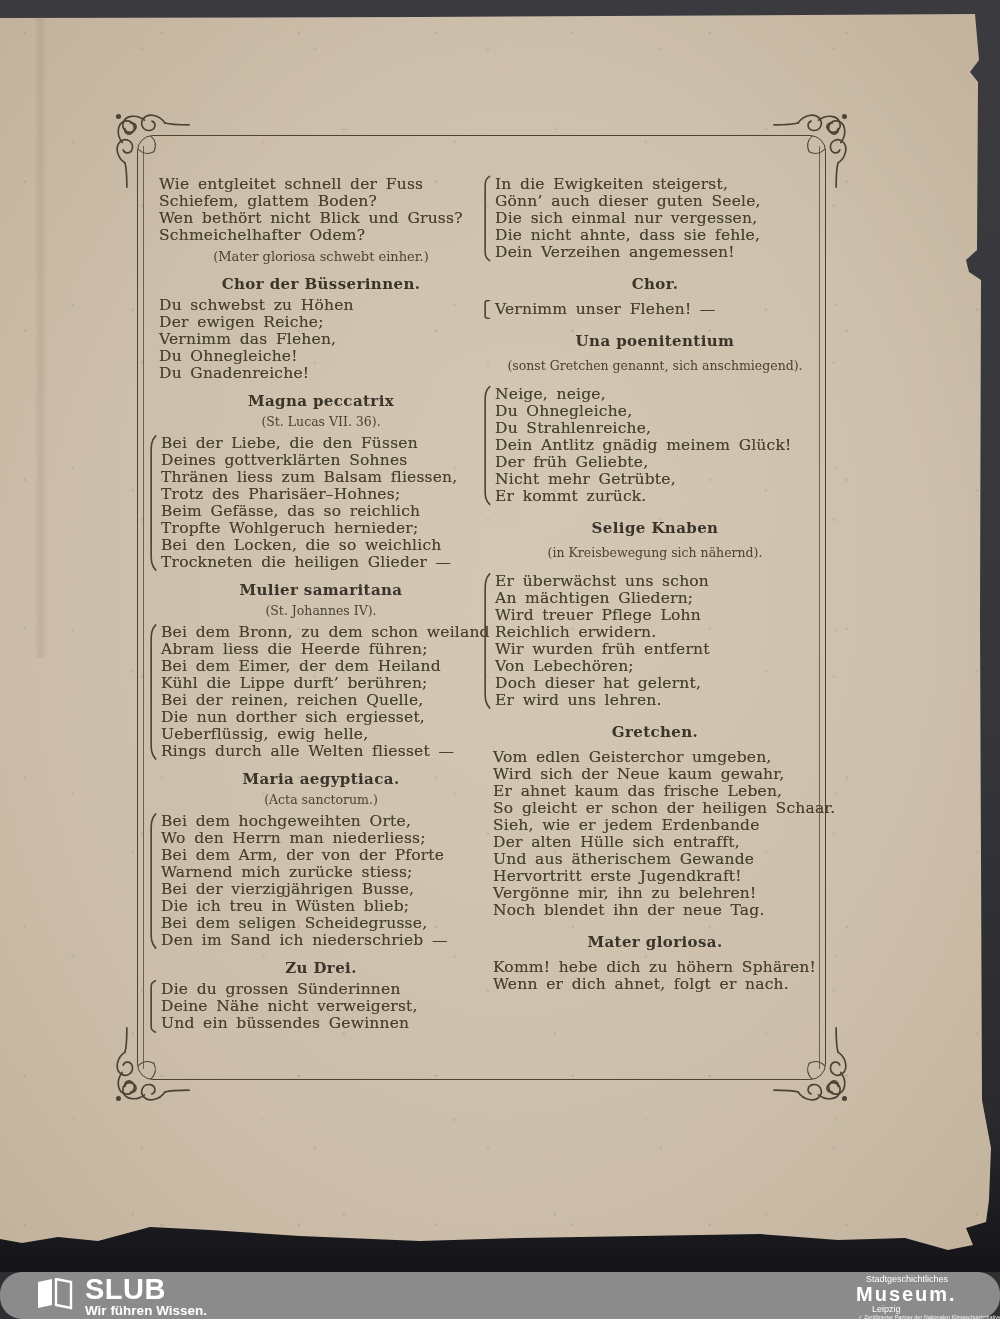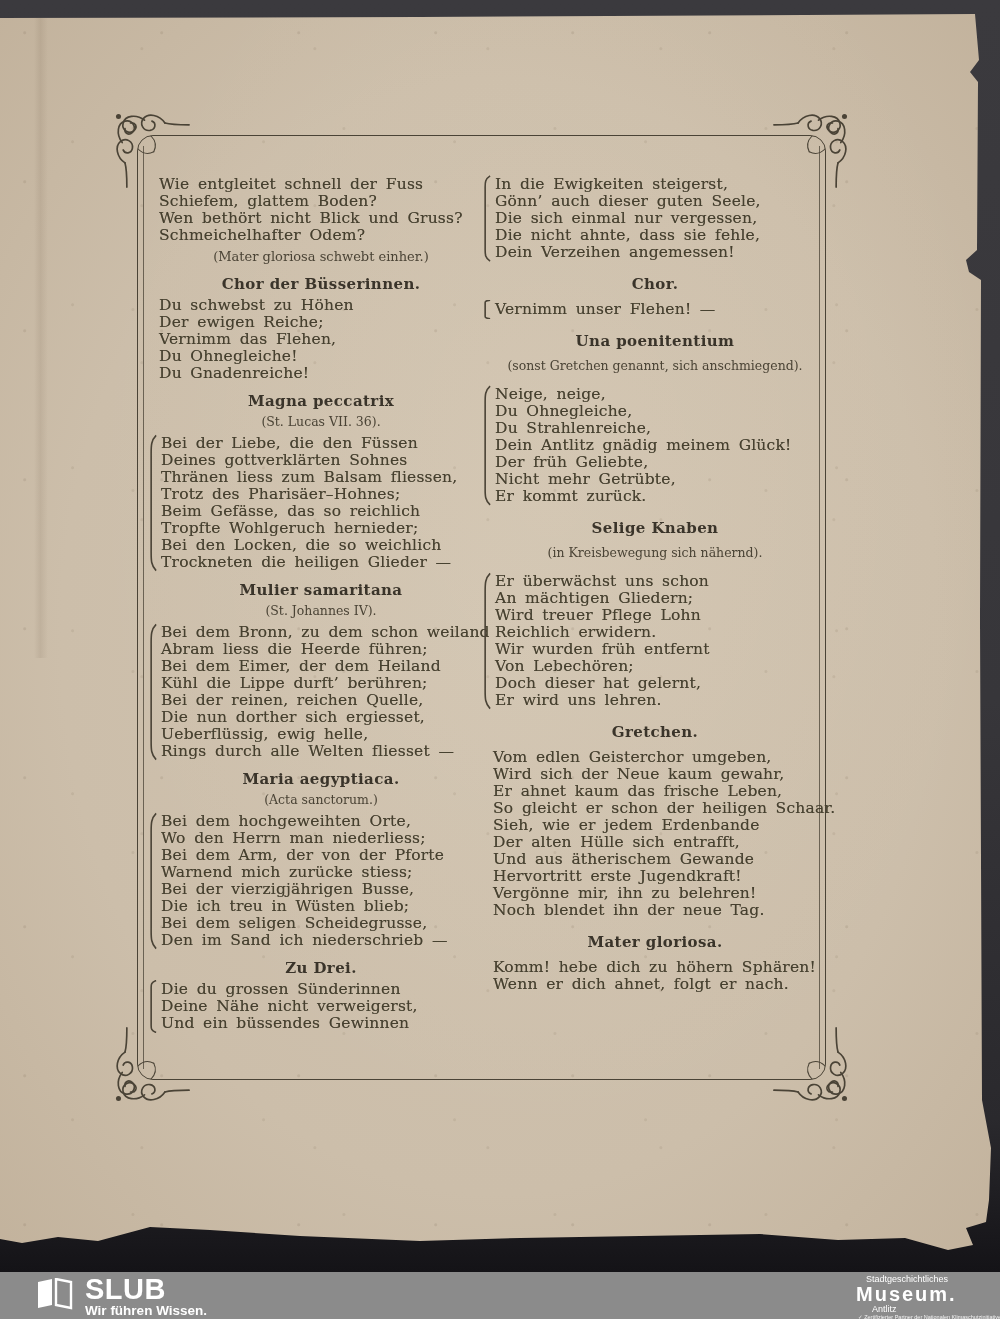--- a/index.html
+++ b/index.html
@@ -72,21 +72,21 @@
     font-weight:bold;text-align:center;font-size:15px;line-height:18px;
     letter-spacing:0.4px;color:#3a342a;margin:10px 0 4px 0;
   }
   .subheading{text-align:center;font-size:12.5px;line-height:16px;margin:0 0 5px 0;color:#4a4335;}
   .stage{text-align:center;font-size:13px;line-height:16px;margin:5px 0 5px 0;color:#4a4335;}
   .col-right .heading{margin:14px 0 8px 0;}
   .col-right .subheading{margin:0 0 12px 0;}
   
   .footer{
     position:absolute;left:0;top:1272px;width:1000px;height:47px;
-    background:#8b8b8b;font-family:"Liberation Sans", sans-serif;color:#fff;
+    background:#8b8b8b;font-family:"Liberation Sans", sans-serif;color:#fff;border-radius:22px;
   }
   .slub{position:absolute;left:36px;top:4px;display:flex;align-items:flex-start;}
   .slub-book{width:37px;height:32px;margin-top:2px;}
   .slub-texts{margin-left:12px;}
   .slub-name{font-size:29px;font-weight:bold;line-height:26px;letter-spacing:0.5px;}
   .slub-tag{font-size:13.5px;font-weight:bold;line-height:15px;margin-top:1px;}
   .museum{position:absolute;right:14px;top:2px;text-align:left;width:130px;}
   .museum-top{font-size:9px;line-height:10px;margin-left:10px;}
   .museum-name{font-size:20px;font-weight:bold;line-height:20px;letter-spacing:2px;}
   .museum-city{font-size:9px;line-height:10px;margin-left:16px;}
@@ -302,16 +302,16 @@
       <path d="M20,1 L35,4 L35,30 L20,27 Z" fill="none" stroke="#ffffff" stroke-width="2.4"></path>
     </svg>
     <div class="slub-texts">
       <div class="slub-name">SLUB</div>
       <div class="slub-tag">Wir führen Wissen.</div>
     </div>
   </div>
   <div class="museum">
     <div class="museum-top">Stadtgeschichtliches</div>
     <div class="museum-name">Museum.</div>
-    <div class="museum-city">Antlitz</div>
+    <div class="museum-city">Leipzig</div>
     <div class="museum-cert">✓ Zertifizierter Partner der Nationalen Klimaschutzinitiative</div>
   </div>
 </div>
 
 </body></html>

